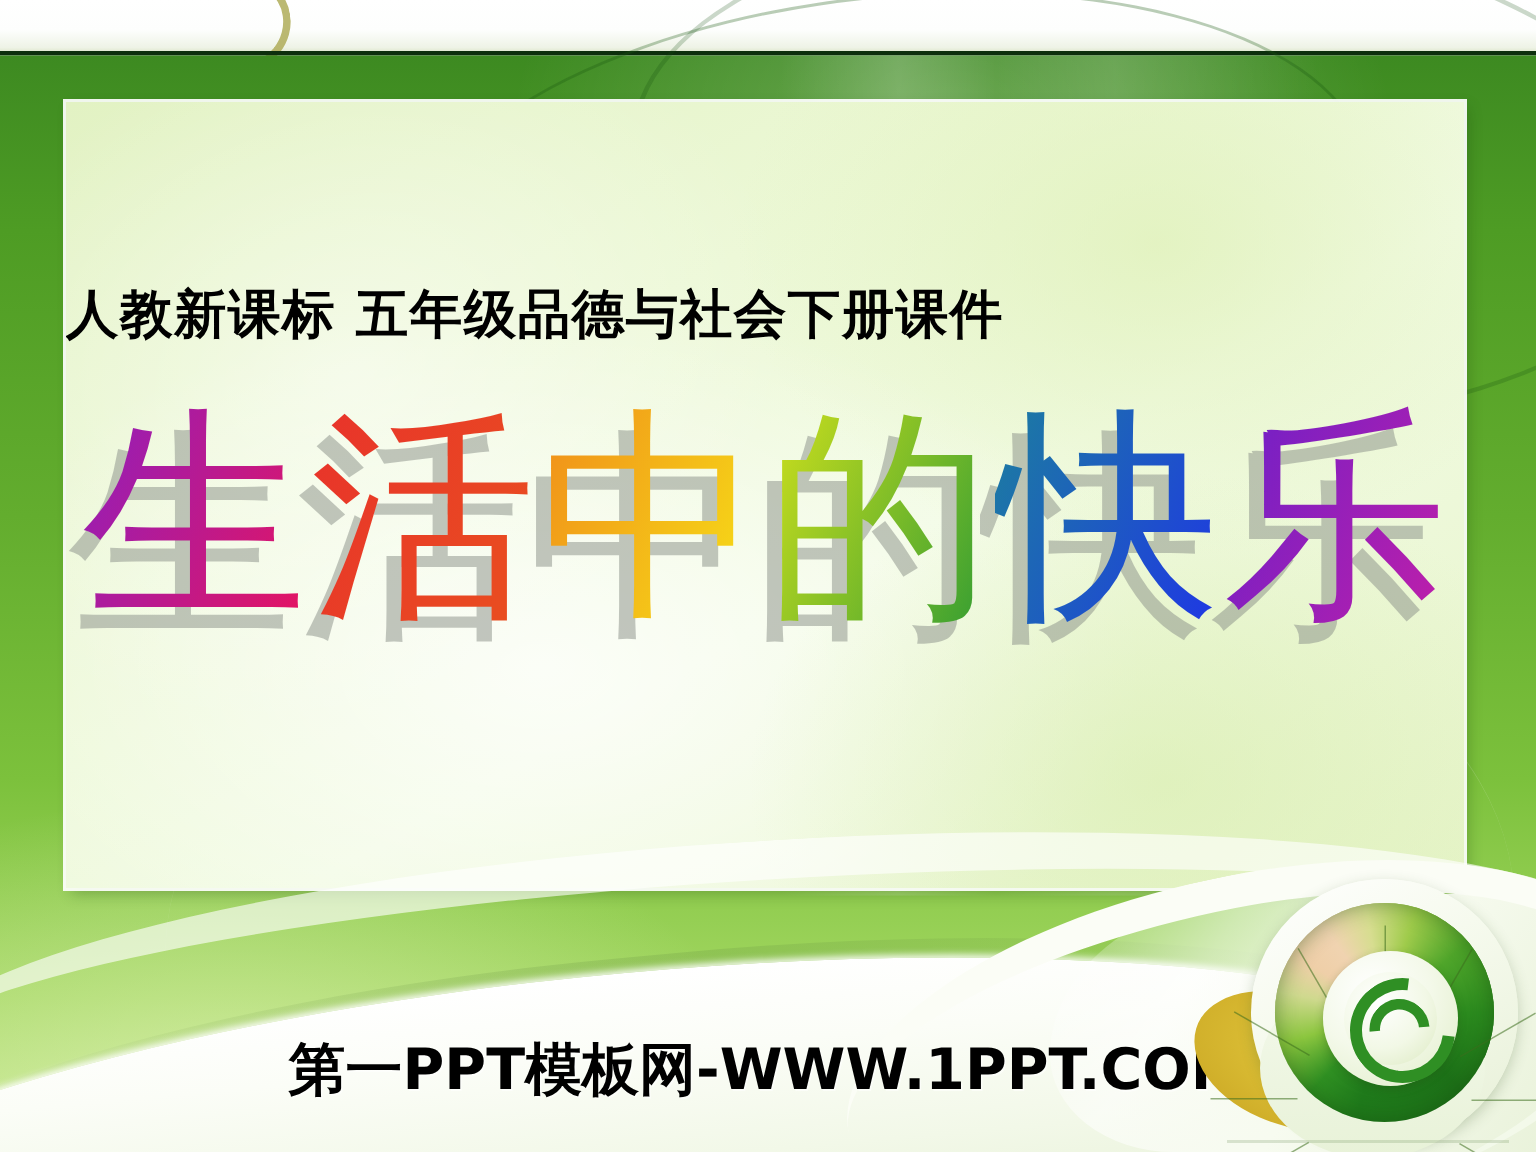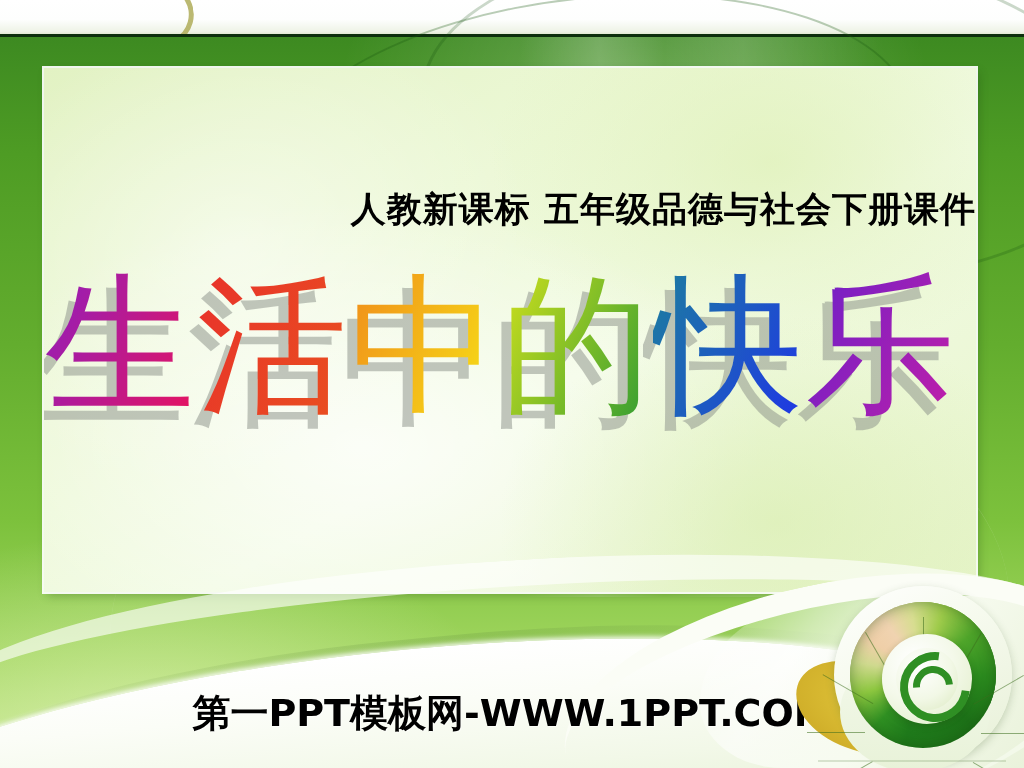--- a/index.html
+++ b/index.html
@@ -118,34 +118,35 @@
     right: -80px; bottom: -140px;
     width: 560px; height: 420px;
     background: radial-gradient(ellipse at 50% 50%, rgba(214,236,170,.55), rgba(214,236,170,0) 70%);
   }
 
   
   .subtitle {
     position: absolute;
     left: 0; top: 118px;
     width: 932px;
-    text-align: right;
+    text-align: left;
     font-size: 35px;
     font-weight: bold;
     letter-spacing: 1px;
     color: #000000;
     white-space: nowrap;
     font-family: "DejaVu Sans", "Liberation Sans", sans-serif;
   }
 
   
   .title-row {
     position: absolute;
     left: 0; top: 196px;
     width: 932px;
+    text-align: center;
     white-space: nowrap;
   }
   .title-char {
     position: relative;
     display: inline-block;
     font-size: 150px;
     line-height: 1.08;
     font-weight: normal;
     font-family: "DejaVu Sans", "Liberation Sans", sans-serif;
     margin: 0 1px;

